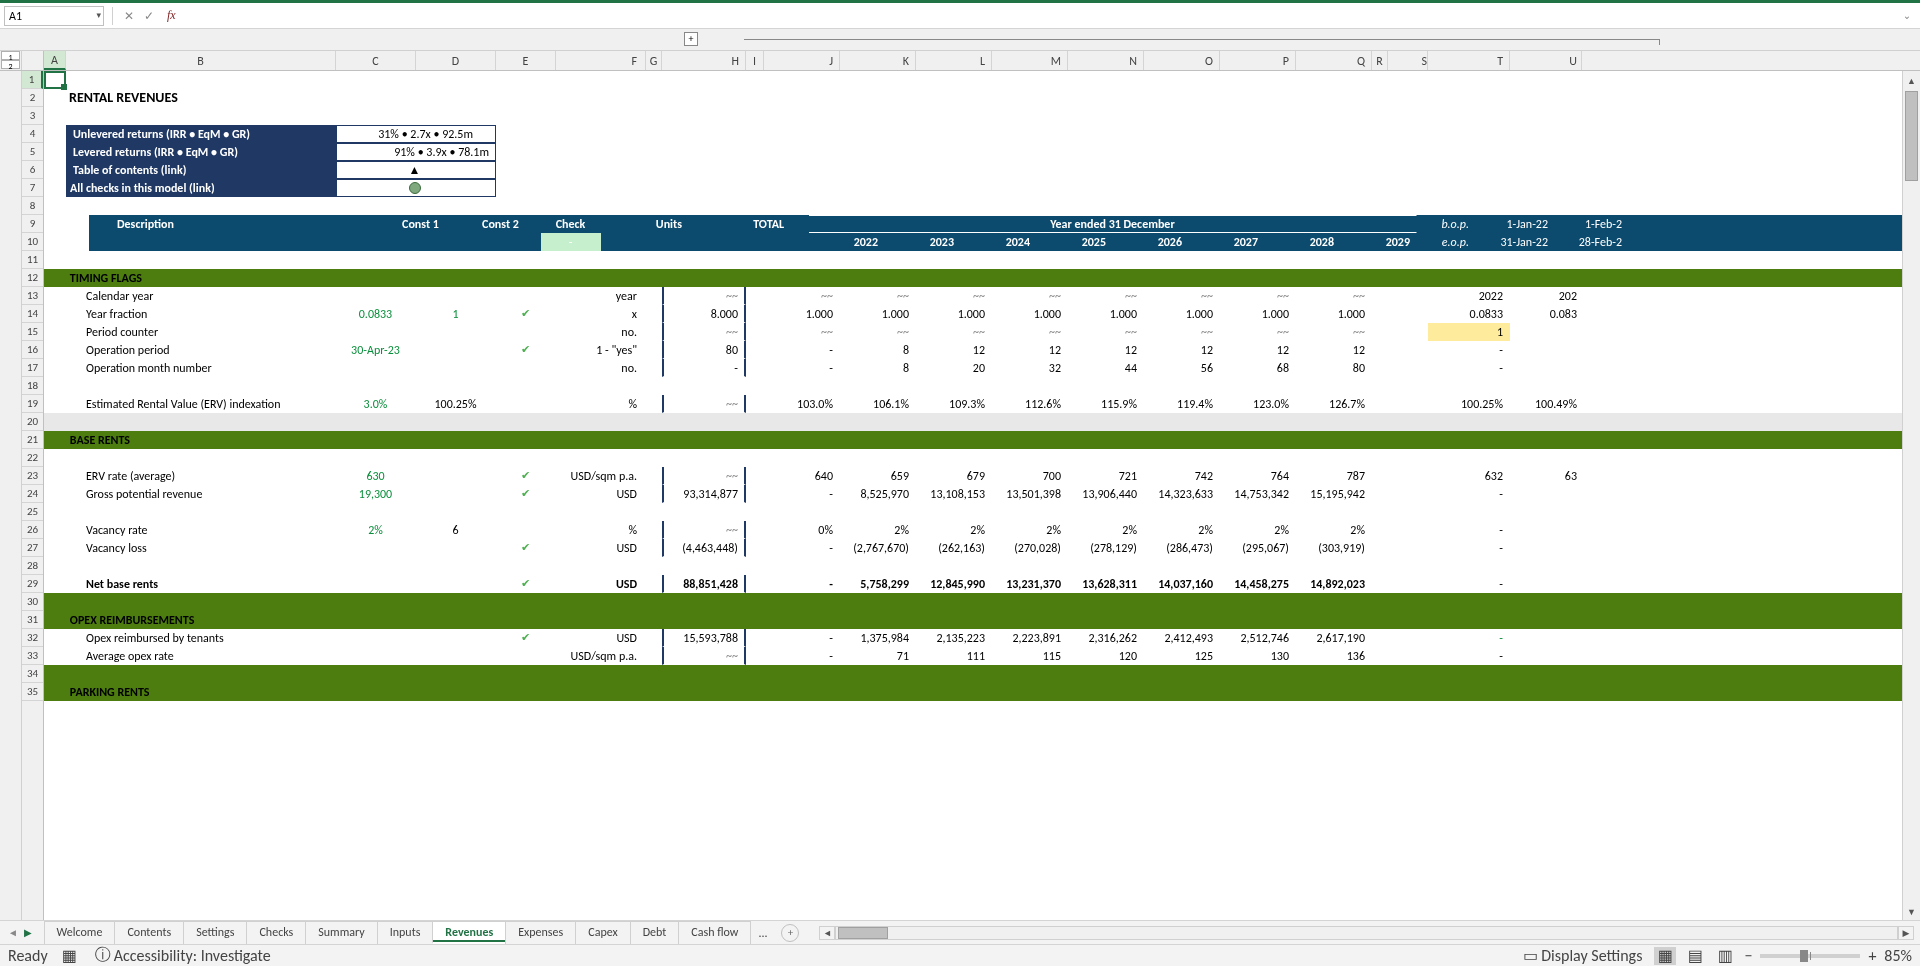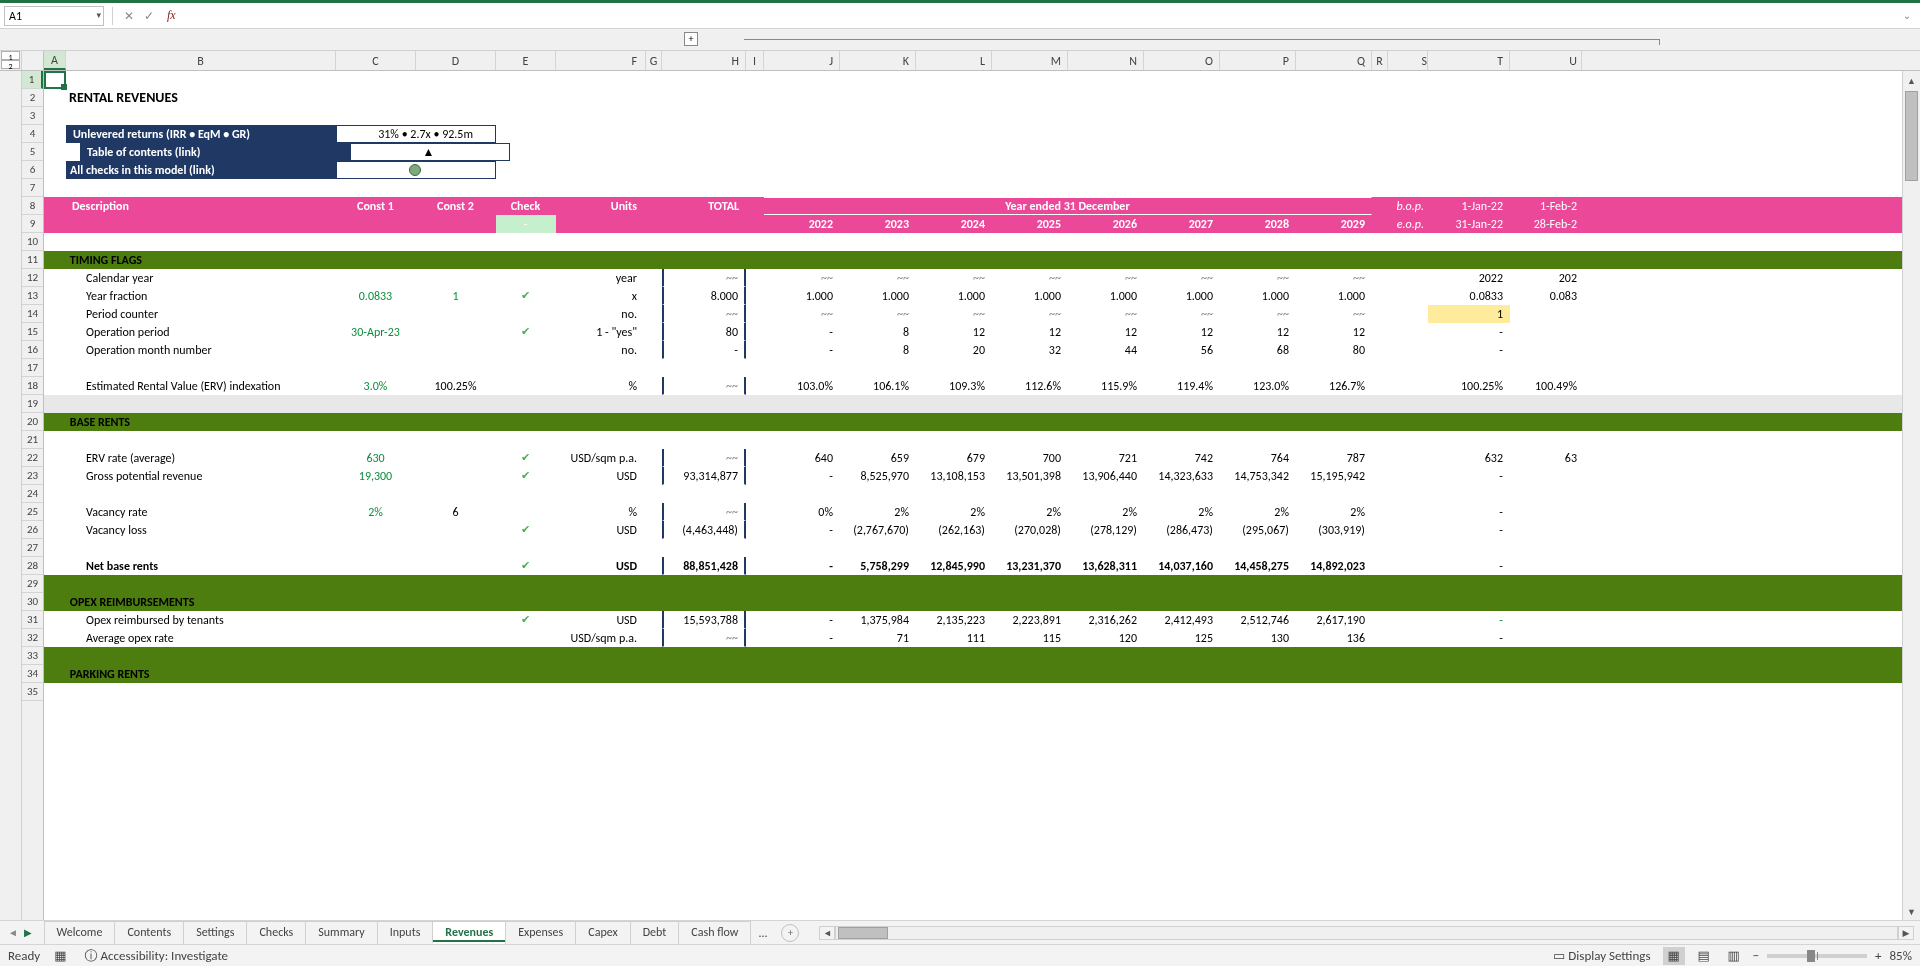--- a/index.html
+++ b/index.html
@@ -54,21 +54,21 @@
 .c-I { width: 18px; }
 .c-Y { width: 76px; justify-content: flex-end; padding-right: 6px; }
 .c-R { width: 16px; }
 .c-S { width: 40px; justify-content: flex-end; }
 .c-T { width: 82px; justify-content: flex-end; padding-right: 6px; }
 .c-U { width: 72px; justify-content: flex-end; padding-right: 4px; }
 
 .sel-cell { position: absolute; border: 2px solid #217346; pointer-events: none; }
 .sel-cell::after { content: ""; position: absolute; right: -3px; bottom: -3px; width: 6px; height: 6px; background: #217346; }
 
-.hdr-dark { background: #ec4899; color: #fff; }
+.hdr-dark { background: #0c4a6e; color: #fff; margin-left: 45px; }
 .hdr-dark .cell { color: #fff; }
 .sec-grey { background: #4d7c0f; font-weight: bold; }
 .bold { font-weight: bold; }
 .green-txt { color: #0a8f3c; }
 .green-bg { background: #c6efce; color: #006100; }
 .orange-bg { background: #ffeb9c; }
 .link-box { background: #1f3864; color: #fff; font-weight: bold; border: 1px solid #1f3864; }
 .ret-box { background: #fff; border: 1px solid #1f3864; text-align: right; justify-content: flex-end; }
 .italic { font-style: italic; }
 
@@ -93,21 +93,21 @@
 .sheet-tab { padding: 3px 12px; border: 1px solid #d0d0d0; border-bottom: none; background: #f3f3f3; color: #444; font-size: 12px; cursor: pointer; margin-right: -1px; }
 .sheet-tab.active { background: #fff; color: #217346; font-weight: bold; border-bottom: 2px solid #fff; box-shadow: inset 0 -2px 0 #217346; }
 .tab-more { padding: 3px 8px; color: #444; }
 .tab-add { width: 18px; height: 18px; border: 1px solid #c0c0c0; border-radius: 50%; display: flex; align-items: center; justify-content: center; font-size: 11px; color: #666; margin-left: 6px; }
 .hscroll { flex: 1; height: 14px; margin-left: 20px; display: flex; align-items: center; }
 .hscroll .htrack { flex: 1; height: 14px; background: #f0f0f0; border: 1px solid #d0d0d0; display: flex; align-items: center; }
 .hscroll .hthumb { width: 50px; height: 12px; background: #c0c0c0; border: 1px solid #a0a0a0; margin-left: 2px; }
 .hscroll .harrow { width: 16px; height: 14px; display:flex; align-items:center; justify-content:center; font-size:9px; color:#555; border:1px solid #d0d0d0; }
 
 
-.status-bar { height: 22px; background: #f3f3f3; border-top: 1px solid #d4d4d4; display: flex; align-items: center; padding: 0 8px; justify-content: space-between; font-size: 13px; color: #444; }
+.status-bar { height: 22px; background: #f3f3f3; border-top: 1px solid #d4d4d4; display: flex; align-items: center; padding: 0 8px; justify-content: space-between; font-size: 16px; color: #444; }
 .sb-left { display: flex; align-items: center; gap: 14px; }
 .sb-right { display: flex; align-items: center; gap: 8px; }
 .sb-btn { padding: 2px 4px; display: flex; align-items: center; gap: 3px; }
 .view-btn { width: 22px; height: 18px; border: 1px solid transparent; display:flex; align-items:center; justify-content:center; }
 .view-btn.active { background: #d0d0d0; }
 .zoom-slider { width: 100px; height: 4px; background: #d0d0d0; position: relative; }
 .zoom-slider .zthumb { position: absolute; left: 40px; top: -4px; width: 8px; height: 12px; background: #888; }
 .zoom-center { position:absolute; left:50px; top:-2px; width:1px; height:8px; background:#888; }
 </style>
 </head>
@@ -218,21 +218,26 @@
             <div class="cell c-B bold" style="font-size: 14px;">RENTAL REVENUES</div>
           </div>
           <div class="row"></div>
           <div class="row">
             <div class="cell c-A"></div>
             <div class="cell link-box" style="width: 270px; padding-left: 6px;">Unlevered returns (IRR • EqM • GR)</div>
             <div class="cell ret-box" style="width: 160px; justify-content: flex-end; padding-right: 22px;">31% • 2.7x • 92.5m</div>
           </div>
           <div class="row">
             <div class="cell c-A"></div>
-            <div class="cell link-box" style="width: 270px; padding-left: 6px; margin-left: 14px;">Table of contents (link)</div>
+            <div class="cell link-box" style="width: 270px; padding-left: 6px;">Levered returns (IRR • EqM • GR)</div>
+            <div class="cell ret-box" style="width: 160px; justify-content: flex-end; padding-right: 6px;">91% • 3.9x • 78.1m</div>
+          </div>
+          <div class="row">
+            <div class="cell c-A"></div>
+            <div class="cell link-box" style="width: 270px; padding-left: 6px;">Table of contents (link)</div>
             <div class="cell ret-box" style="width: 160px; justify-content: center; padding-right: 6px;">
               <span class="tri-up">▲</span>
             </div>
           </div>
           <div class="row">
             <div class="cell c-A"></div>
             <div class="cell link-box" style="width: 270px; ">All checks in this model (link)</div>
             <div class="cell ret-box" style="width: 160px; justify-content: center; padding-right: 6px;">
               <span class="circle-g"></span>
             </div>

